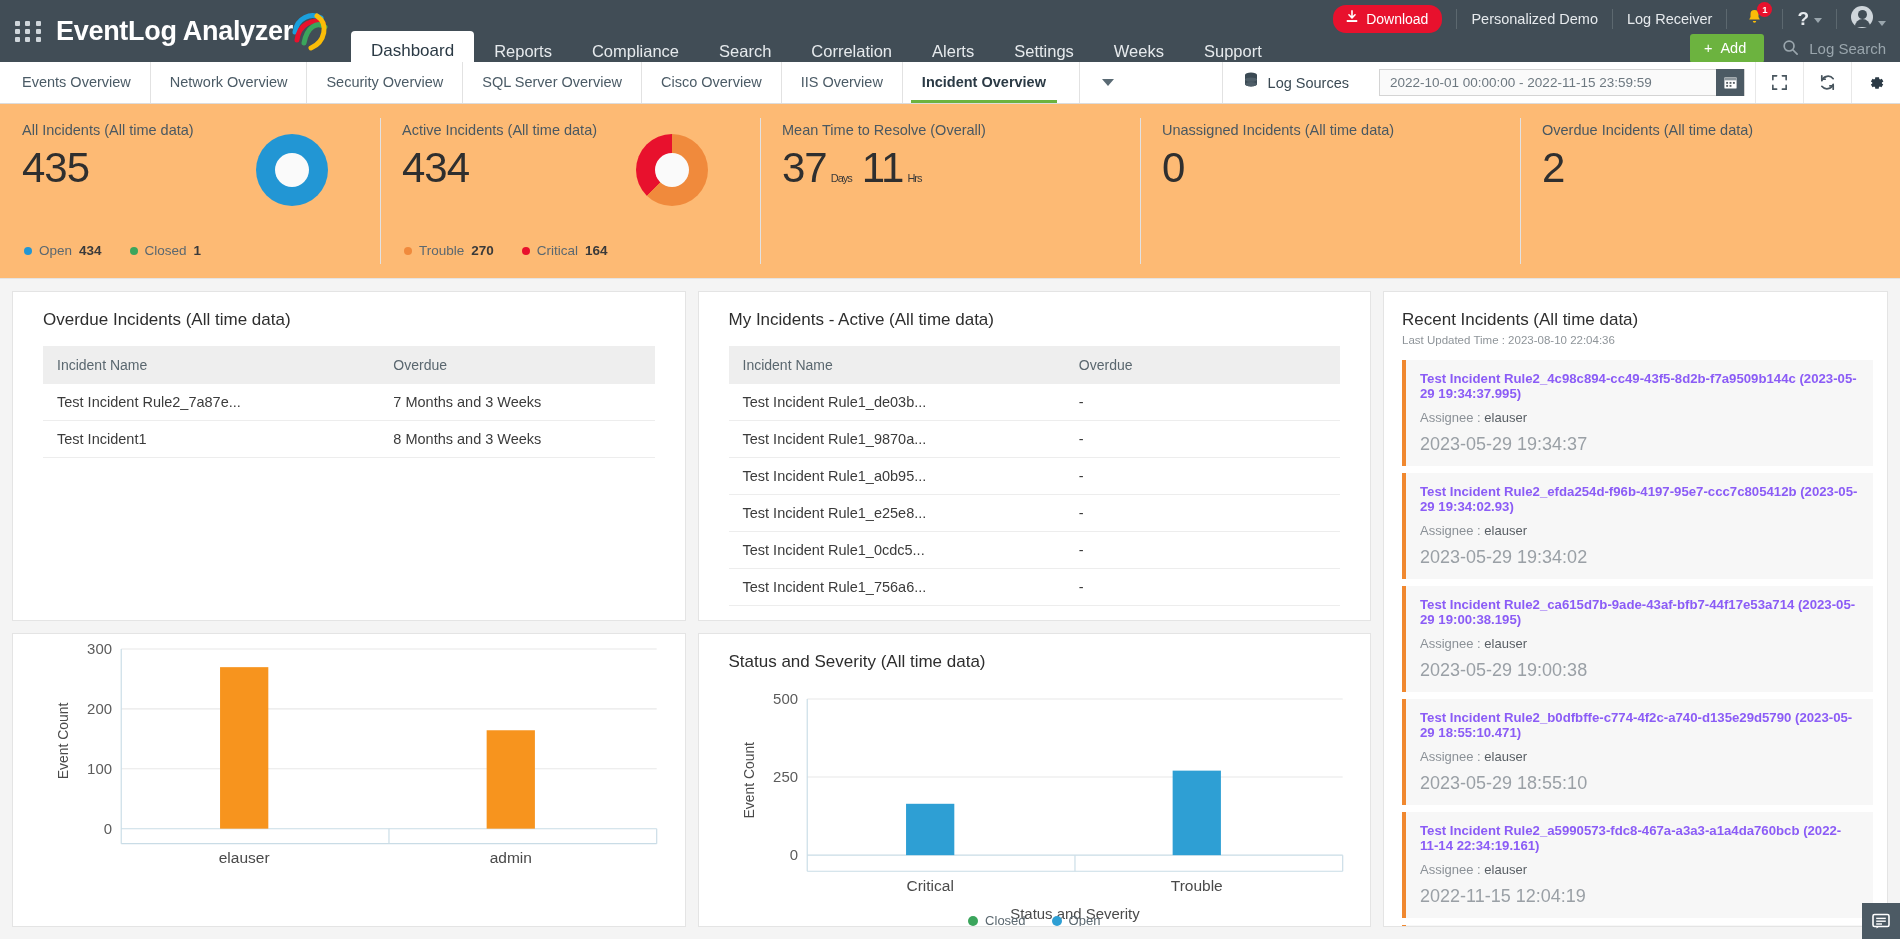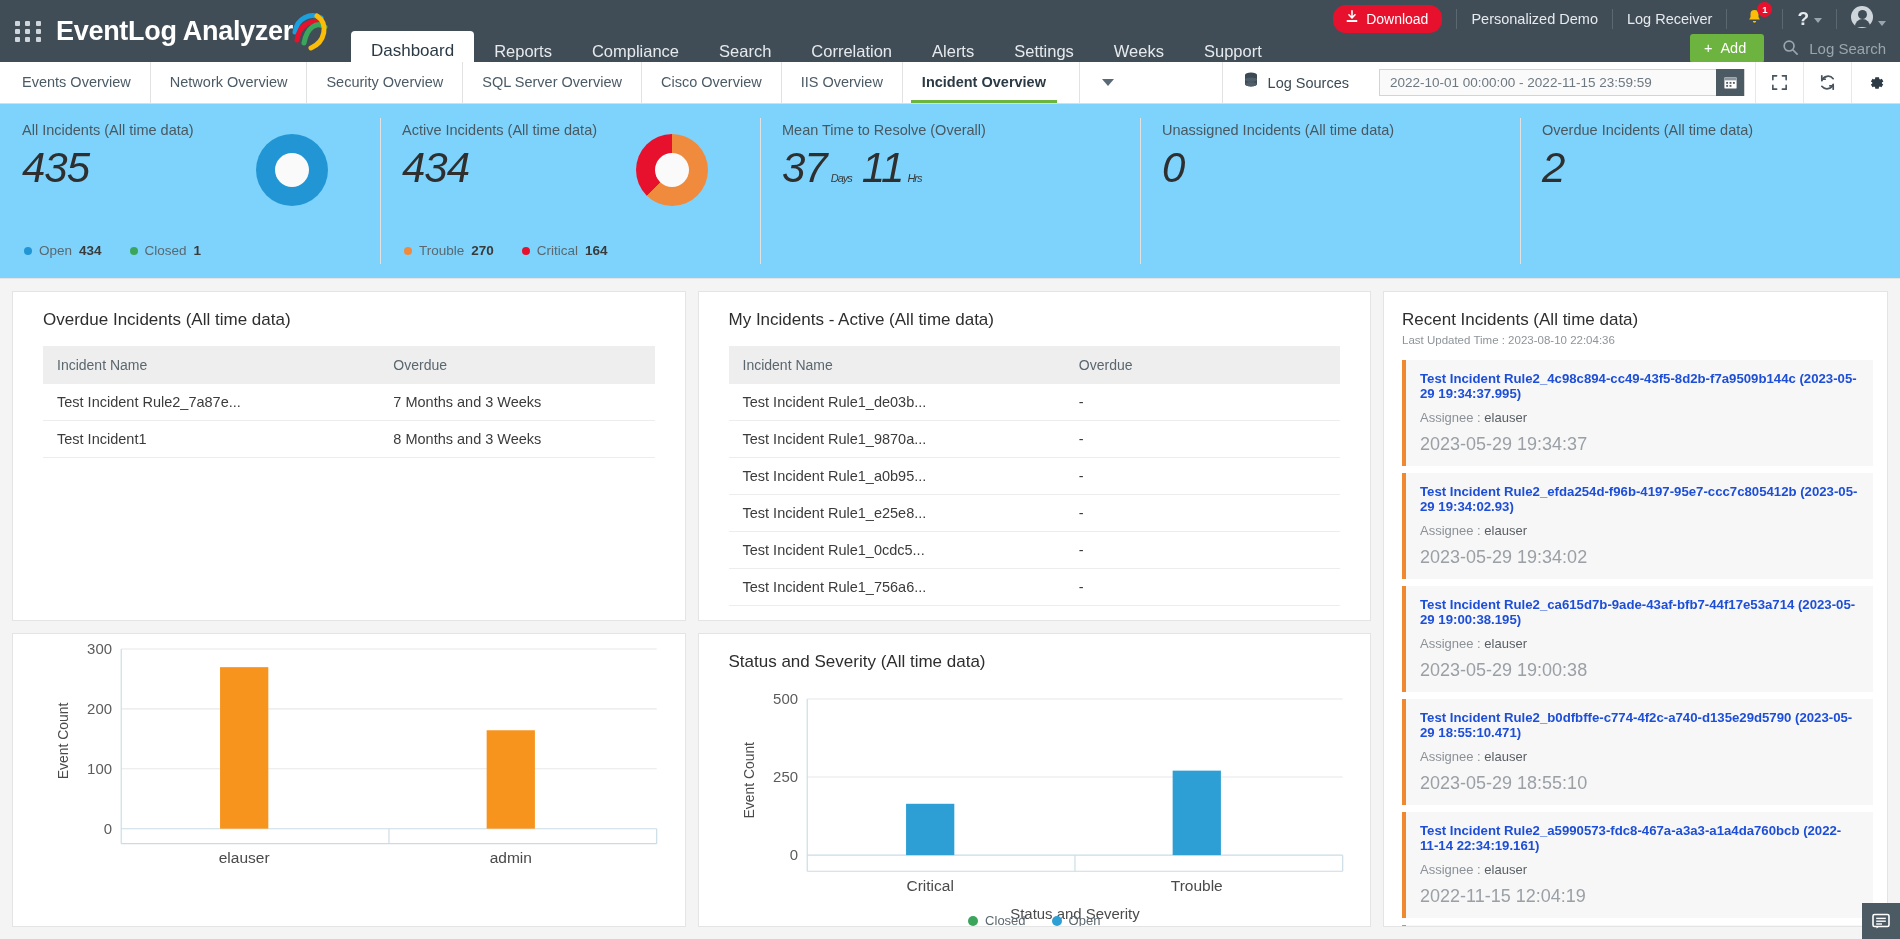--- a/index.html
+++ b/index.html
@@ -74,26 +74,26 @@
   .daterange { display:flex; align-items:center; border:1px solid #d4d4d4; height:27px; margin: 0 10px;
      background:#fafafa; }
   .daterange input { border:none; outline:none; background:transparent; font-size:13.5px;
      color:#6d7880; width:336px; padding: 0 10px; font-family:"Liberation Sans", sans-serif;}
   .cal-btn { width:28px; height:27px; background:#4c5a64; display:flex; align-items:center; justify-content:center;
      cursor:pointer;}
   .icon-btn { padding: 0 14px; display:flex; align-items:center; height:100%; border-left:1px solid #e8e8e8;
      cursor:pointer; color:#48555e;}
 
   
-  .kpi-row { background:#7dd3fc; border-bottom:1px solid #e4e4e4; height:175px; display:flex;
+  .kpi-row { background:#fdba74; border-bottom:1px solid #e4e4e4; height:175px; display:flex;
      margin: 0; }
   .kpi { flex:1; position:relative; padding: 18px 0 0 22px; }
   .kpi + .kpi::before { content:""; position:absolute; left:0; top:14px; bottom:14px; width:1px; background:#e2e2e2;}
   .kpi-title { font-size:14.5px; color:#4a5861; }
-  .kpi-value { font-size:42px; color:#2f2f2f; margin-top: 6px; font-weight:400; letter-spacing:-1px;font-style:italic;}
+  .kpi-value { font-size:42px; color:#2f2f2f; margin-top: 6px; font-weight:400; letter-spacing:-1px;}
   .kpi-value .unit { font-size:11px; color:#3a3a3a; margin: 0 10px 0 4px; }
   .kpi-legend { position:absolute; bottom:20px; left:24px; display:flex; gap:28px; }
   .lg { display:flex; align-items:center; gap:7px; font-size:13.5px; color:#5b6870;}
   .lg .dot { width:8px; height:8px; border-radius:50%; display:inline-block;}
   .lg b { color:#3a3a3a; }
   .donut { position:absolute; right: 52px; top: 30px; width:72px; height:72px; border-radius:50%;}
   .donut::after { content:""; position:absolute; left:50%; top:50%; transform:translate(-50%,-50%);
      width:34px; height:34px; background:#fafafa; border-radius:50%; }
 
   
@@ -110,21 +110,21 @@
   table.tbl th { background:#eeeeee; color:#5a676f; font-size:14px; font-weight:normal;
      text-align:left; padding: 11px 0 11px 14px; }
   table.tbl th:nth-child(2){ width: 45%; }
   table.tbl td { font-size:14.5px; color:#3b3b3b; padding: 10px 0 10px 14px;
      border-bottom:1px solid #ededed; }
 
   
   .col-right { flex: 0 0 505px; background:#fff; border:1px solid #e4e4e4; overflow:hidden; position:relative;}
   .ri-list { padding: 4px 14px 0 18px; }
   .ri-item { background:#f7f7f7; border-left:4px solid #f0882f; margin-bottom:7px; padding: 11px 14px 11px 14px;}
-  .ri-name { font-size:13.2px; font-weight:bold; color:#1d4ed8; }
+  .ri-name { font-size:13.2px; font-weight:bold; color:#8b5cf6; }
   .ri-assignee { font-size:13px; color:#8b9197; margin-top:9px;}
   .ri-assignee b { color:#5a6066; font-weight:normal; }
   .ri-time { font-size:18px; color:#9aa0a6; margin-top:9px;}
 
   
   .chart-wrap { position:relative; padding: 0 14px 0 14px; height: calc(100% - 46px); }
   .chart-svg { width:100%; height:100%; display:block;}
   .axis-label { font-size:13px; fill:#4a4a4a; }
   .tick-label { font-size:13px; fill:#5c5c5c; }
   .cat-label { font-size:13.5px; fill:#4a4a4a; }

